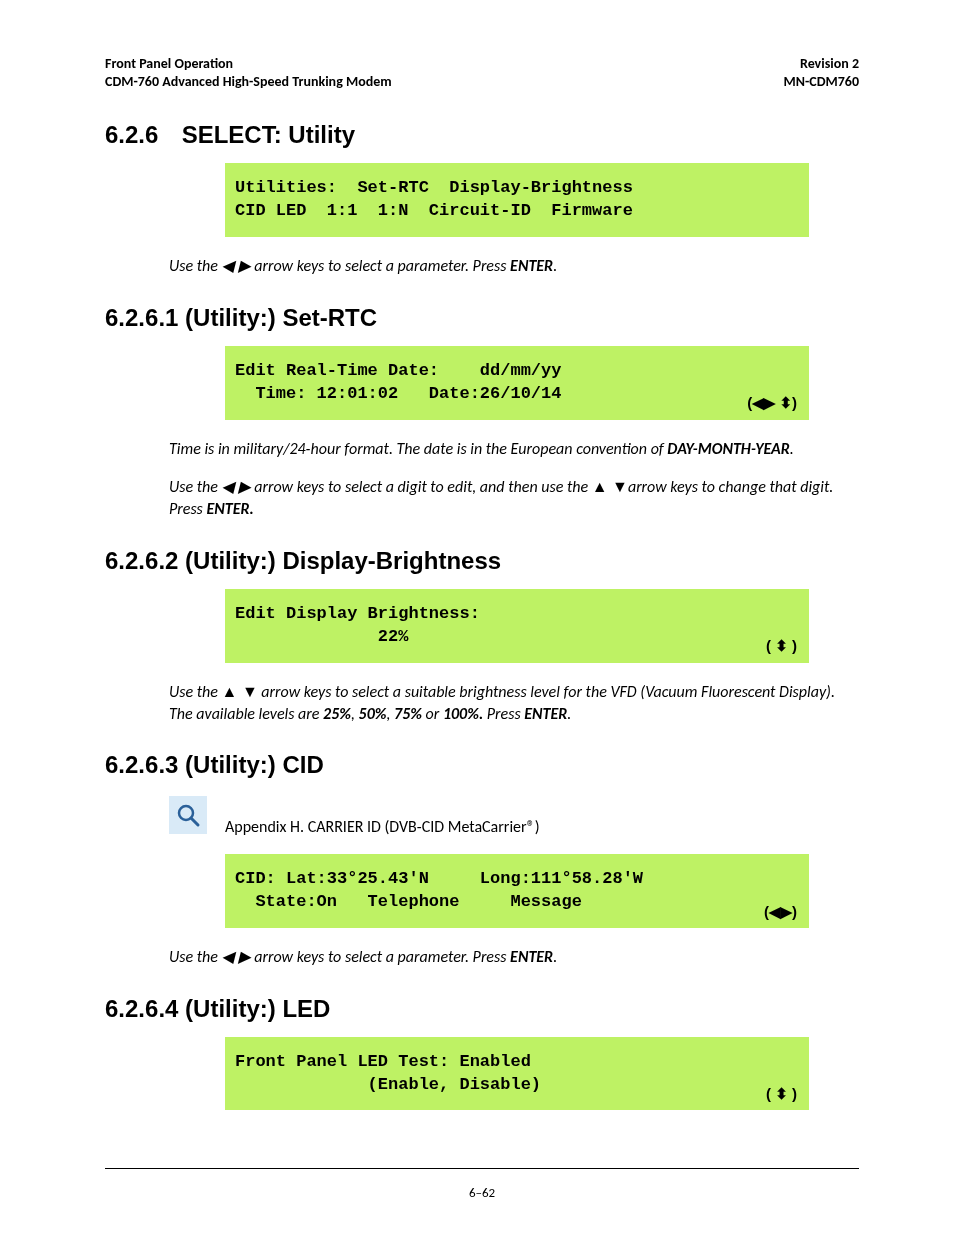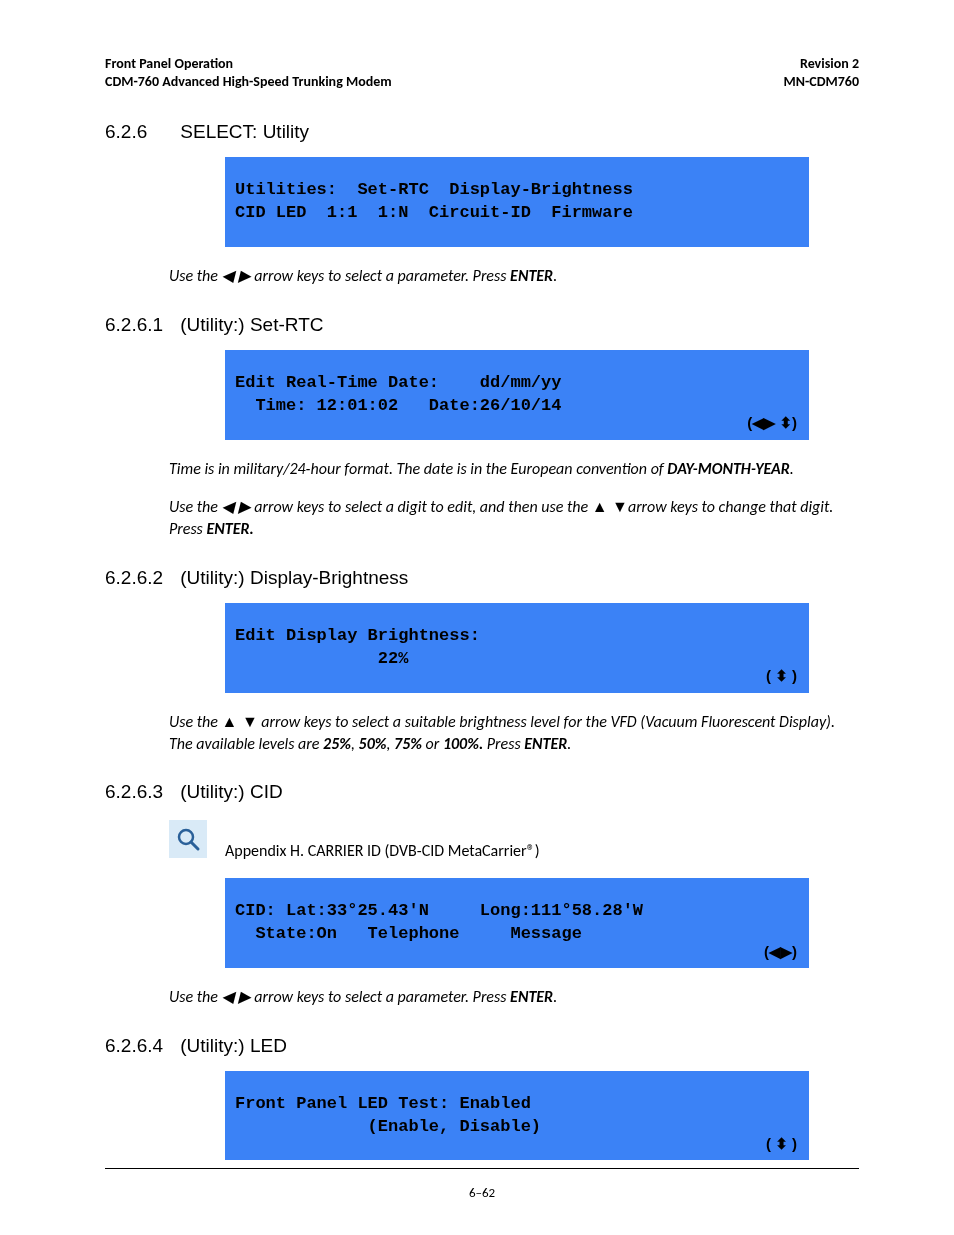--- a/index.html
+++ b/index.html
@@ -21,35 +21,35 @@
     justify-content: space-between;
     font-size: 14px;
     line-height: 1.3;
     font-weight: bold;
   }
   .content {
     margin-top: 30px;
   }
   h2.sect {
     font-family: Arial, Helvetica, sans-serif;
-    font-size: 19px;
-    font-weight: 400;
+    font-size: 24px;
+    font-weight: 700;
     margin: 26px 0 14px 0;
   }
   h2.sect .sect-num {
     display: inline-block;
     min-width: 70px;
   }
   .code-block {
-    background: #3b82f6;
+    background: #bef264;
     font-family: "Courier New", monospace;
     font-weight: 700;
     font-size: 17px;
     line-height: 1.35;
-    padding: 22px 10px;
+    padding: 14px 10px;
     margin: 0 50px 18px 120px;
     white-space: pre;
     position: relative;
   }
   .code-arrows {
     position: absolute;
     right: 12px;
     bottom: 6px;
     font-family: Arial, sans-serif;
     font-size: 15px;

